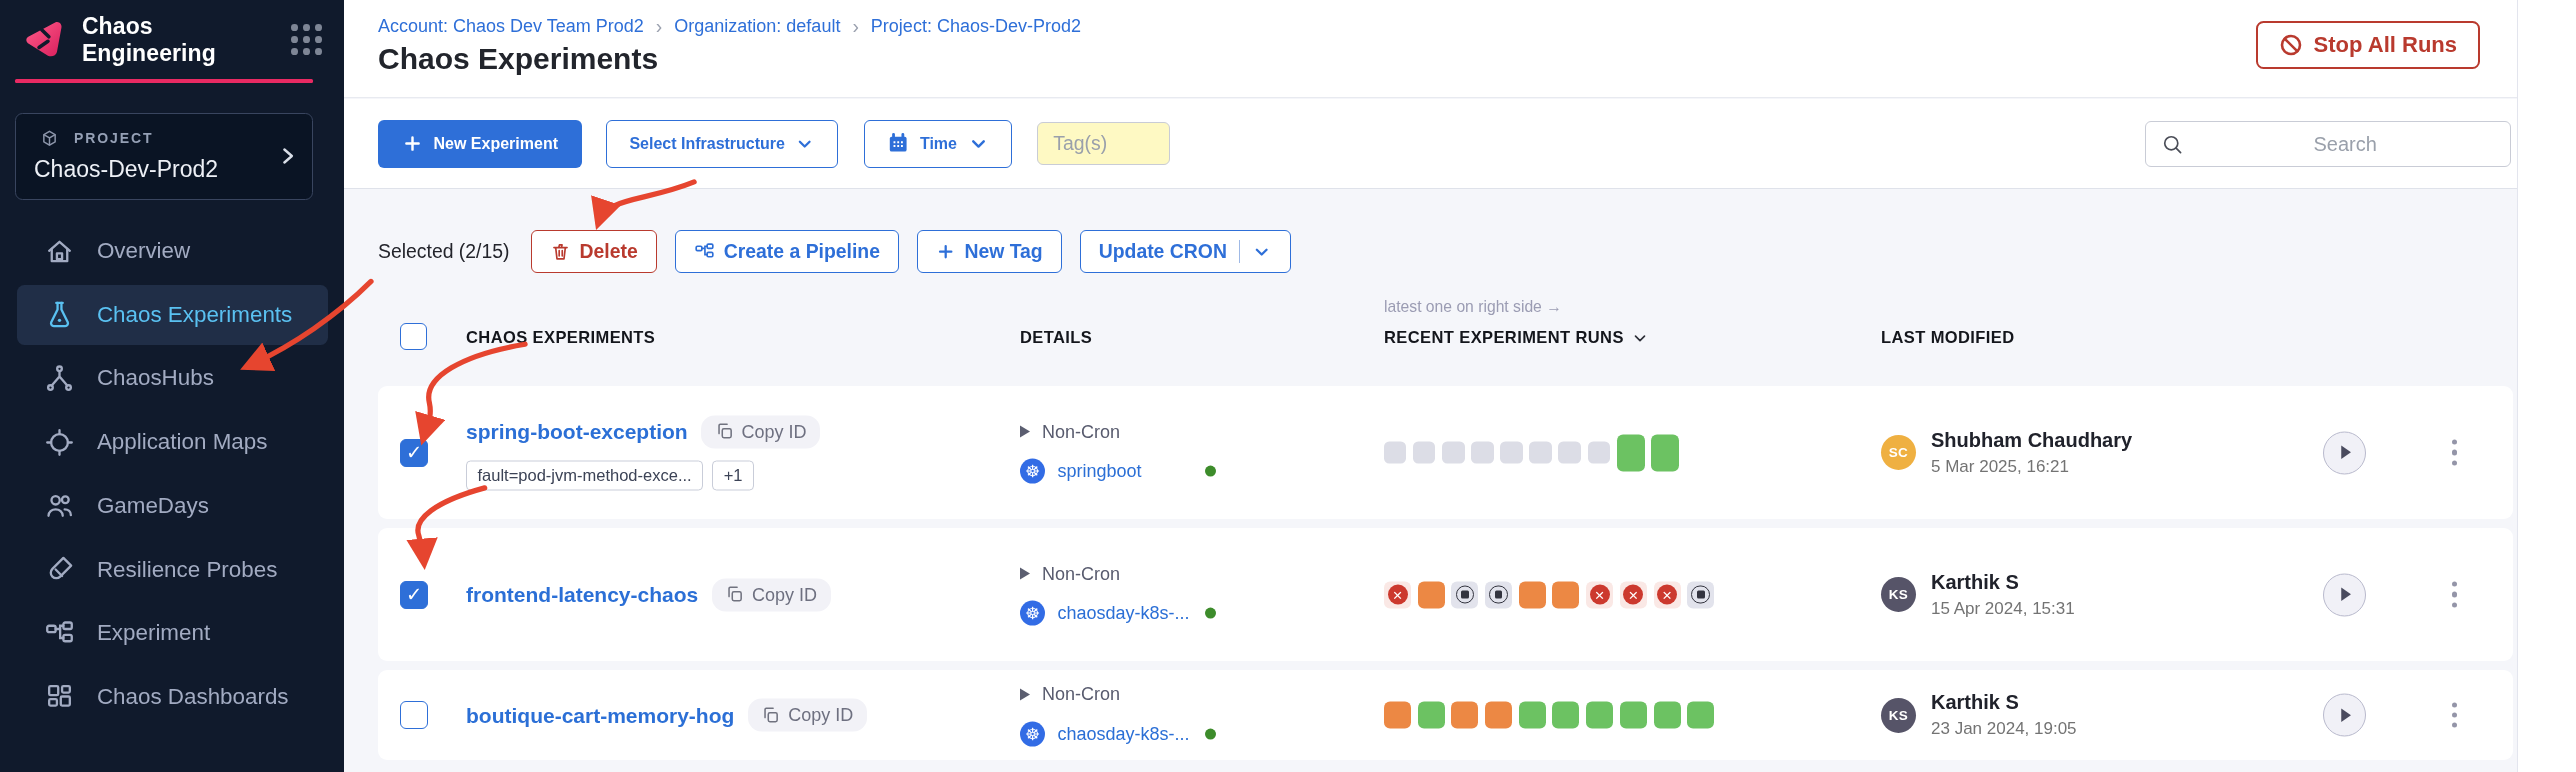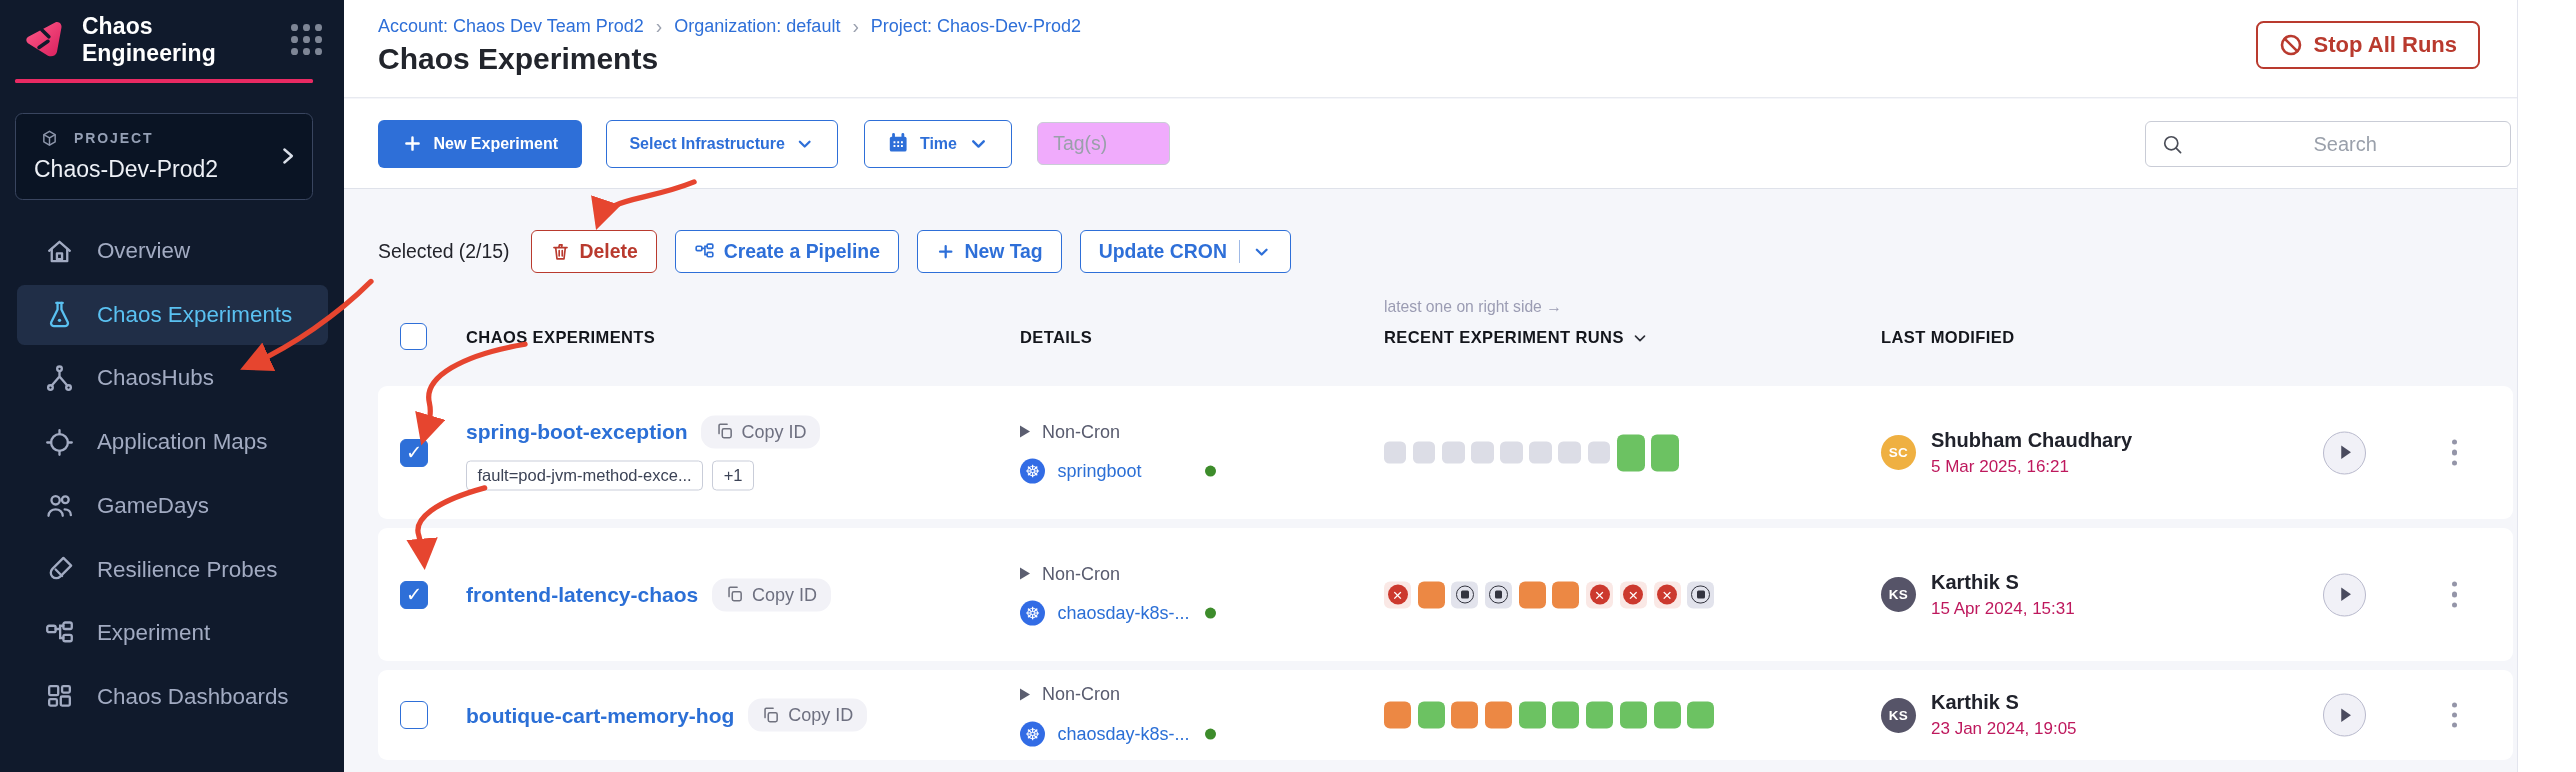--- a/index.html
+++ b/index.html
@@ -32,21 +32,21 @@
   .crumb{color:#2e6fd8;text-decoration:none;cursor:pointer;}
   .crumb-sep{color:#9aa0ae;font-size:19.4px;}
   .page-title{position:absolute;left:34px;top:42px;font-size:30px;font-weight:bold;color:#22252c;}
   .stop-btn{position:absolute;right:96px;top:21px;height:48px;display:flex;align-items:center;gap:10.5px;
     padding:0 21px;border:2.2px solid #b93a2e;border-radius:7.5px;background:#fff;color:#b93a2e;
     font-size:22px;font-weight:bold;cursor:pointer;box-sizing:border-box;}
   .toolbar{position:absolute;left:0;top:99px;right:0;height:90px;background:#ffffff;border-bottom:1.5px solid #dfe2ea;display:flex;align-items:center;padding-left:34px;box-sizing:border-box;}
   .btn{display:inline-flex;align-items:center;gap:10.5px;height:48px;border-radius:6px;font-size:16px;font-weight:bold;cursor:pointer;box-sizing:border-box;}
   .btn-primary{background:#2e6fd8;color:#fff;padding:0 24px;border:none;margin-right:24px;}
   .btn-outline-blue{background:#fff;color:#2e6fd8;border:1.9px solid #2e6fd8;padding:0 22.4px;margin-right:25.4px;}
-  .tags-input{width:133px;height:43px;border:1.5px solid #c9ccd6;border-radius:6px;font-size:19.4px;color:#3c4049;padding:0 15px;box-sizing:border-box;outline:none;background:#f0abfc;}
+  .tags-input{width:133px;height:43px;border:1.5px solid #c9ccd6;border-radius:6px;font-size:19.4px;color:#3c4049;padding:0 15px;box-sizing:border-box;outline:none;background:#fef9c3;}
   .tags-input::placeholder{color:#9aa0ab;}
   .search-wrap{position:absolute;right:65px;top:22px;width:366px;height:46px;border:1.5px solid #c9ccd6;border-radius:6px;background:#fff;display:flex;align-items:center;gap:12px;padding:0 15px;box-sizing:border-box;}
   .search-wrap input{border:none;outline:none;font-size:20px;flex:1;color:#3c4049;background:transparent;text-align:center;}
   .search-wrap input::placeholder{color:#9aa0ab;}
   
   .selectbar{position:absolute;left:34px;top:230px;display:flex;align-items:center;gap:18px;}
   .sel-label{font-size:19.4px;color:#23242b;margin-right:3px;}
   .btn-sm{display:inline-flex;align-items:center;gap:9px;height:43px;border-radius:6px;font-size:19.4px;font-weight:bold;padding:0 18px;background:#fff;cursor:pointer;box-sizing:border-box;}
   .btn-danger{border:1.9px solid #b93a2e;color:#b93a2e;}
   .btn-blue{border:1.5px solid #2e6fd8;color:#2e6fd8;}
@@ -87,21 +87,21 @@
   .run--big{width:28px;height:37px;border-radius:6px;}
   .run--error{background:#ec8844;}
   .run--failed{background:#fae8e5;}
   .run-x{width:20px;height:20px;border-radius:50%;background:#cc392e;color:#fff;font-size:12.7px;font-weight:bold;display:flex;align-items:center;justify-content:center;}
   .run--stopped{background:#e2e3ec;}
   .run-stop{width:18.7px;height:18.7px;border:1.9px solid #33343f;border-radius:50%;box-sizing:border-box;position:relative;}
   .run-stop::after{content:"";position:absolute;left:4.5px;top:4.5px;right:4.5px;bottom:4.5px;background:#33343f;border-radius:1.5px;}
   .mod{display:flex;align-items:center;gap:15px;}
   .avatar{width:35px;height:35px;border-radius:50%;display:flex;align-items:center;justify-content:center;color:#fff;font-size:13.5px;font-weight:bold;letter-spacing:0.4px;}
   .mod-name{font-size:20px;font-weight:bold;color:#20222b;}
-  .mod-date{font-size:17px;color:#be185d;margin-top:5.2px;}
+  .mod-date{font-size:17px;color:#737373;margin-top:5.2px;}
   .play-btn{width:43px;height:43px;border-radius:50%;background:#f1f1f7;border:1.5px solid #b9bacd;display:flex;align-items:center;justify-content:center;cursor:pointer;box-sizing:border-box;}
   .kebab{display:flex;flex-direction:column;gap:5.2px;padding:7.5px;cursor:pointer;}
   .kebab i{width:5.2px;height:5.2px;border-radius:50%;background:#9495a8;}
   
   #annotations{position:absolute;left:0;top:0;z-index:99;pointer-events:none;}
 </style>
 </head>
 <body>
 
 <div id="sidebar">

